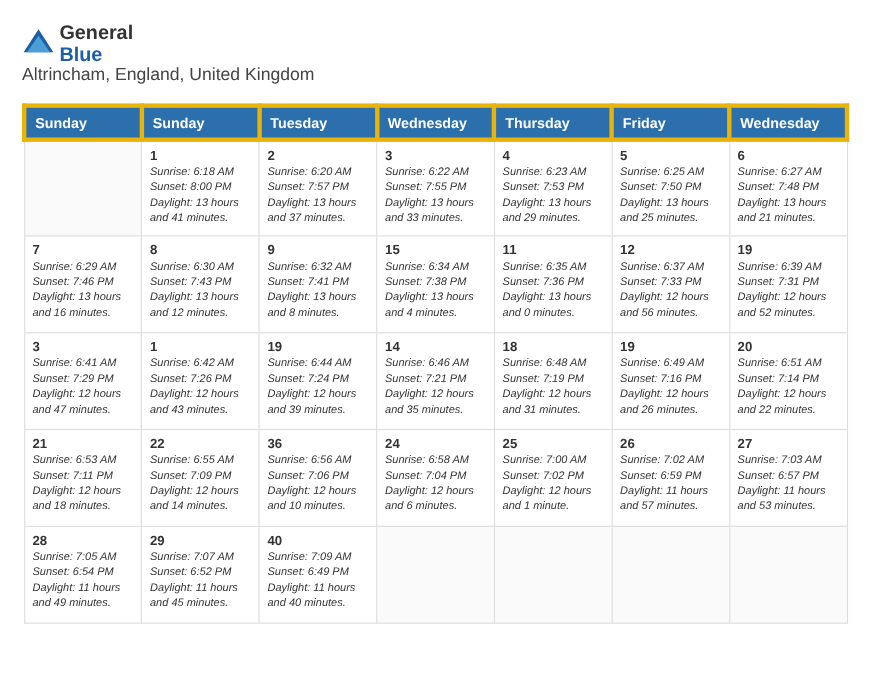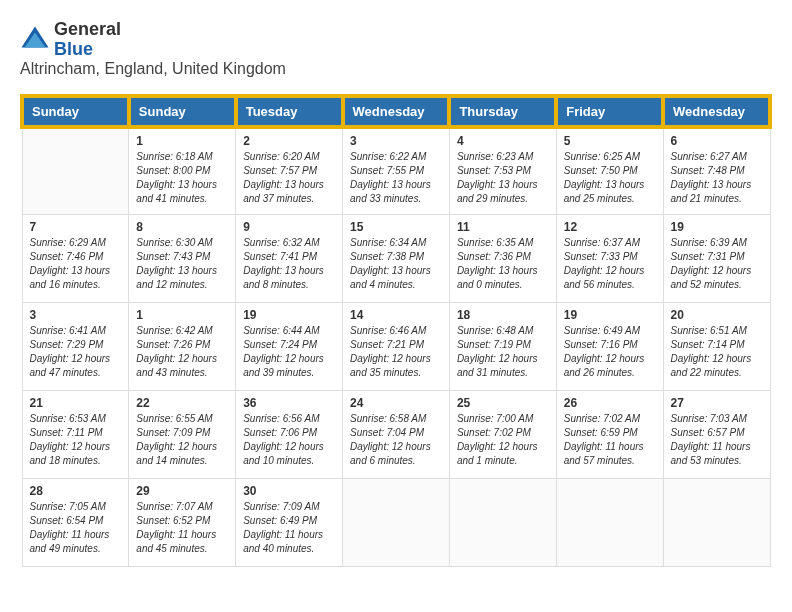--- a/index.html
+++ b/index.html
@@ -239,21 +239,21 @@
       <tr class="week-row">
         <td>
           <span class="day-number">28</span>
           <div class="day-info">Sunrise: 7:05 AM<br>Sunset: 6:54 PM<br>Daylight: 11 hours and 49 minutes.</div>
         </td>
         <td>
           <span class="day-number">29</span>
           <div class="day-info">Sunrise: 7:07 AM<br>Sunset: 6:52 PM<br>Daylight: 11 hours and 45 minutes.</div>
         </td>
         <td>
-          <span class="day-number">30</span>
+          <span class="day-number">40</span>
           <div class="day-info">Sunrise: 7:09 AM<br>Sunset: 6:49 PM<br>Daylight: 11 hours and 40 minutes.</div>
         </td>
         <td class="empty"></td>
         <td class="empty"></td>
         <td class="empty"></td>
         <td class="empty"></td>
       </tr>
     </tbody>
 </table>
 

